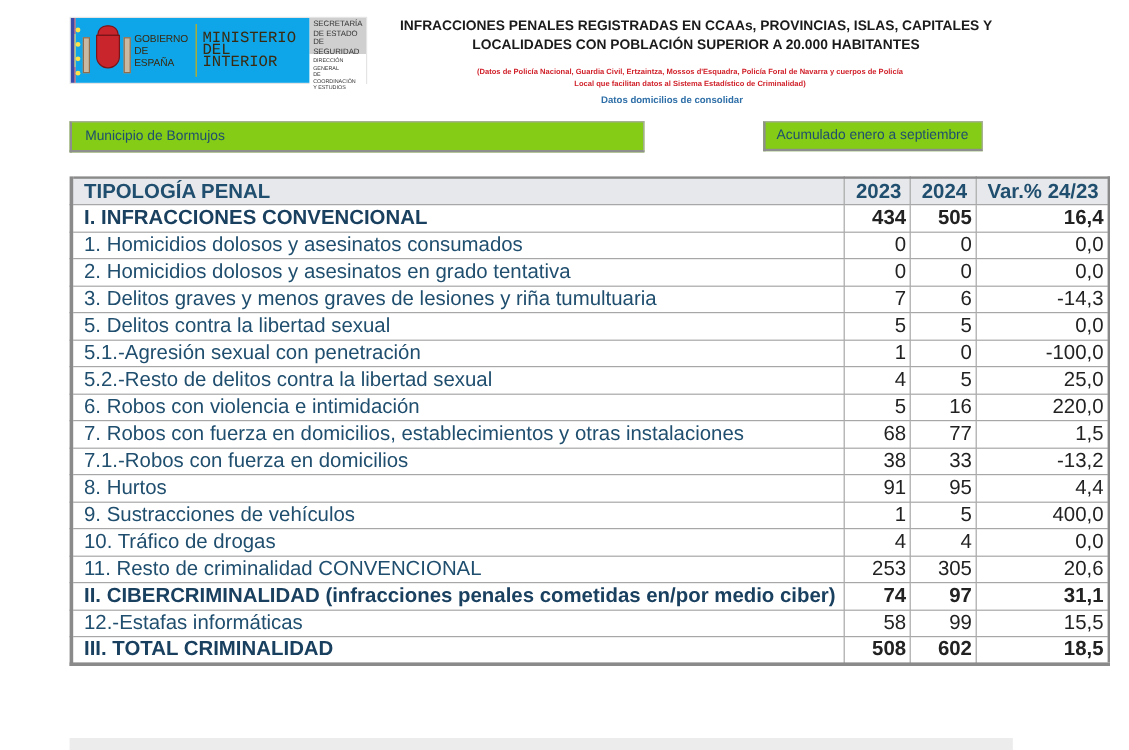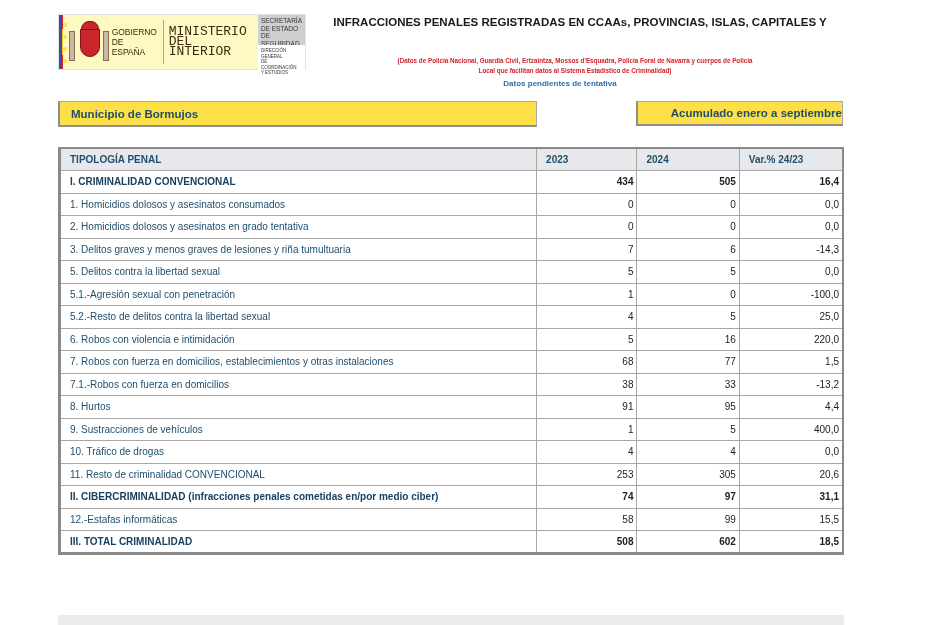--- a/index.html
+++ b/index.html
@@ -4,44 +4,44 @@
 <style>
   * { box-sizing: border-box; margin: 0; padding: 0; }
   html, body { width: 941px; height: 625px; background: #ffffff; overflow: hidden; }
   body { font-family: "Liberation Sans", sans-serif; position: relative; }
 
   
   .logo { position: absolute; left: 58px; top: 14px; width: 248px; height: 56px; display: flex; border: 1px solid #e4e4e4; }
   .logo .flagbar { width: 14px; height: 100%; background: #3b4aa8; position: relative; }
   .logo .flagbar .dot { position: absolute; left: 4px; width: 4px; height: 4px; border-radius: 50%; background: #ffe14a; }
   .logo .redbar { width: 7px; height: 100%; background: linear-gradient(#d9242c 0 25%, #f2c418 25% 75%, #d9242c 75% 100%); }
-  .logo .yellow { flex: 1; background: #fef9c3; display: flex; align-items: center; }
+  .logo .yellow { flex: 1; background: #0ea5e9; display: flex; align-items: center; }
   .logo .shield { width: 46px; height: 46px; margin-left: 4px; position: relative; }
   .logo .shield .pillar { position: absolute; top: 12px; width: 6px; height: 30px; background: #c9b9a3; border: 1px solid #8c6d4e; }
   .logo .shield .crest { position: absolute; left: 13px; top: 10px; width: 20px; height: 28px; background: #c8252c; border-radius: 0 0 10px 10px; border: 1px solid #7b1518; }
   .logo .shield .crown { position: absolute; left: 14px; top: 2px; width: 18px; height: 9px; background: #c8252c; border-radius: 8px 8px 0 0; border: 1px solid #7b1518; }
   .logo .gov { font-size: 8.5px; line-height: 10px; color: #3a2a10; padding: 0 6px 0 4px; text-transform: uppercase; letter-spacing: -0.1px; }
   .logo .vsep { width: 1px; height: 44px; background: #d1ae10; }
   .logo .min { font-size: 13px; line-height: 10px; color: #3a2a10; padding: 0 6px 0 5px; text-transform: uppercase; font-family: Liberation Mono, monospace; }
   .logo .right { width: 62px; display: flex; flex-direction: column; }
   .logo .sec { background: #cfcfcf; font-size: 6.5px; line-height: 7.5px; color: #333; padding: 2px 3px; height: 30px; text-transform: uppercase; }
   .logo .dir { background: #ffffff; font-size: 4.5px; line-height: 5.5px; color: #333; padding: 3px 3px; flex: 1; text-transform: uppercase; }
 
   
   .title { position: absolute; left: 330px; top: 14px; width: 500px; text-align: center; font-weight: bold; font-size: 11.5px; line-height: 16px; color: #1a1a1a; }
   .subtitle { position: absolute; left: 345px; top: 56px; width: 460px; text-align: center; font-size: 6.3px; line-height: 10px; color: #d0222b; font-weight: bold; }
   .pending { position: absolute; left: 420px; top: 79px; width: 280px; text-align: center; font-size: 8px; color: #2f6fa8; font-weight: bold; }
 
   
-  .box { position: absolute; background: #fde047; border: 1px solid #a9a9a9; border-left: 2px solid #8e8e8e; border-bottom: 2px solid #8e8e8e; font-weight: bold; font-size: 11.5px; color: #1f4e6e; display: flex; align-items: center; }
+  .box { position: absolute; background: #84cc16; border: 1px solid #a9a9a9; border-left: 2px solid #8e8e8e; border-bottom: 2px solid #8e8e8e; font-weight: normal; font-size: 11.5px; color: #1f4e6e; display: flex; align-items: center; }
   .muni { left: 58px; top: 101px; width: 479px; height: 26px; padding-left: 11px; }
-  .period { left: 636px; top: 101px; width: 207px; height: 25px; justify-content: flex-end; padding-right: 0; }
-
-  
-  table.crime { position: absolute; left: 58px; top: 147px; width: 786px; border-collapse: collapse; border: 2px solid #8a8a8a; border-left-width: 3px; border-bottom-width: 3px; font-size: 10px; color: #1f4e6e; }
+  .period { left: 636px; top: 101px; width: 183px; height: 25px; justify-content: flex-end; padding-right: 11px; }
+
+  
+  table.crime { position: absolute; left: 58px; top: 147px; width: 786px; border-collapse: collapse; border: 2px solid #8a8a8a; border-left-width: 3px; border-bottom-width: 3px; font-size: 17px; color: #1f4e6e; }
   table.crime td, table.crime th { border: 1px solid #a7a7a7; height: 22.5px; padding: 0 7px 0 9px; white-space: nowrap; }
   table.crime th { background: #e6e8eb; font-weight: bold; color: #1f4e6e; }
   table.crime th.lbl { text-align: left; }
   table.crime th.num { text-align: left; }
   table.crime td.num { text-align: right; color: #222; padding-right: 3px; }
   table.crime td.lbl { width: 478px; }
   table.crime col.c1 { width: 478px; }
   table.crime col.c2 { width: 101px; }
   table.crime col.c3 { width: 103px; }
   table.crime col.c4 { width: 104px; }
@@ -87,26 +87,27 @@
     <div class="dir">
       <div>Dirección General</div>
       <div>de Coordinación</div>
       <div>y Estudios</div>
     </div>
   </div>
 </div>
 
 <div class="title">
   <div>INFRACCIONES PENALES REGISTRADAS EN CCAAs, PROVINCIAS, ISLAS, CAPITALES Y</div>
+  <div>LOCALIDADES CON POBLACIÓN SUPERIOR A 20.000 HABITANTES</div>
 </div>
 <div class="subtitle">
   <div>(Datos de Policía Nacional, Guardia Civil, Ertzaintza, Mossos d'Esquadra, Policía Foral de Navarra y cuerpos de Policía</div>
   <div>Local que facilitan datos al Sistema Estadístico de Criminalidad)</div>
 </div>
-<div class="pending">Datos pendientes de tentativa</div>
+<div class="pending">Datos domicilios de consolidar</div>
 
 <div class="box muni">Municipio de Bormujos</div>
 <div class="box period">Acumulado enero a septiembre</div>
 
 <table class="crime">
   <colgroup>
       <col class="c1">
       <col class="c2">
       <col class="c3">
       <col class="c4">
@@ -114,21 +115,21 @@
   <thead>
     <tr>
       <th class="lbl">TIPOLOGÍA PENAL</th>
       <th class="num">2023</th>
       <th class="num">2024</th>
       <th class="num">Var.% 24/23</th>
     </tr>
   </thead>
   <tbody id="tbody">
       <tr class="bold">
-        <td class="lbl">I. CRIMINALIDAD CONVENCIONAL</td>
+        <td class="lbl">I. INFRACCIONES CONVENCIONAL</td>
         <td class="num">434</td>
         <td class="num">505</td>
         <td class="num">16,4</td>
       </tr>
       <tr>
         <td class="lbl">1. Homicidios dolosos y asesinatos consumados</td>
         <td class="num">0</td>
         <td class="num">0</td>
         <td class="num">0,0</td>
       </tr>

